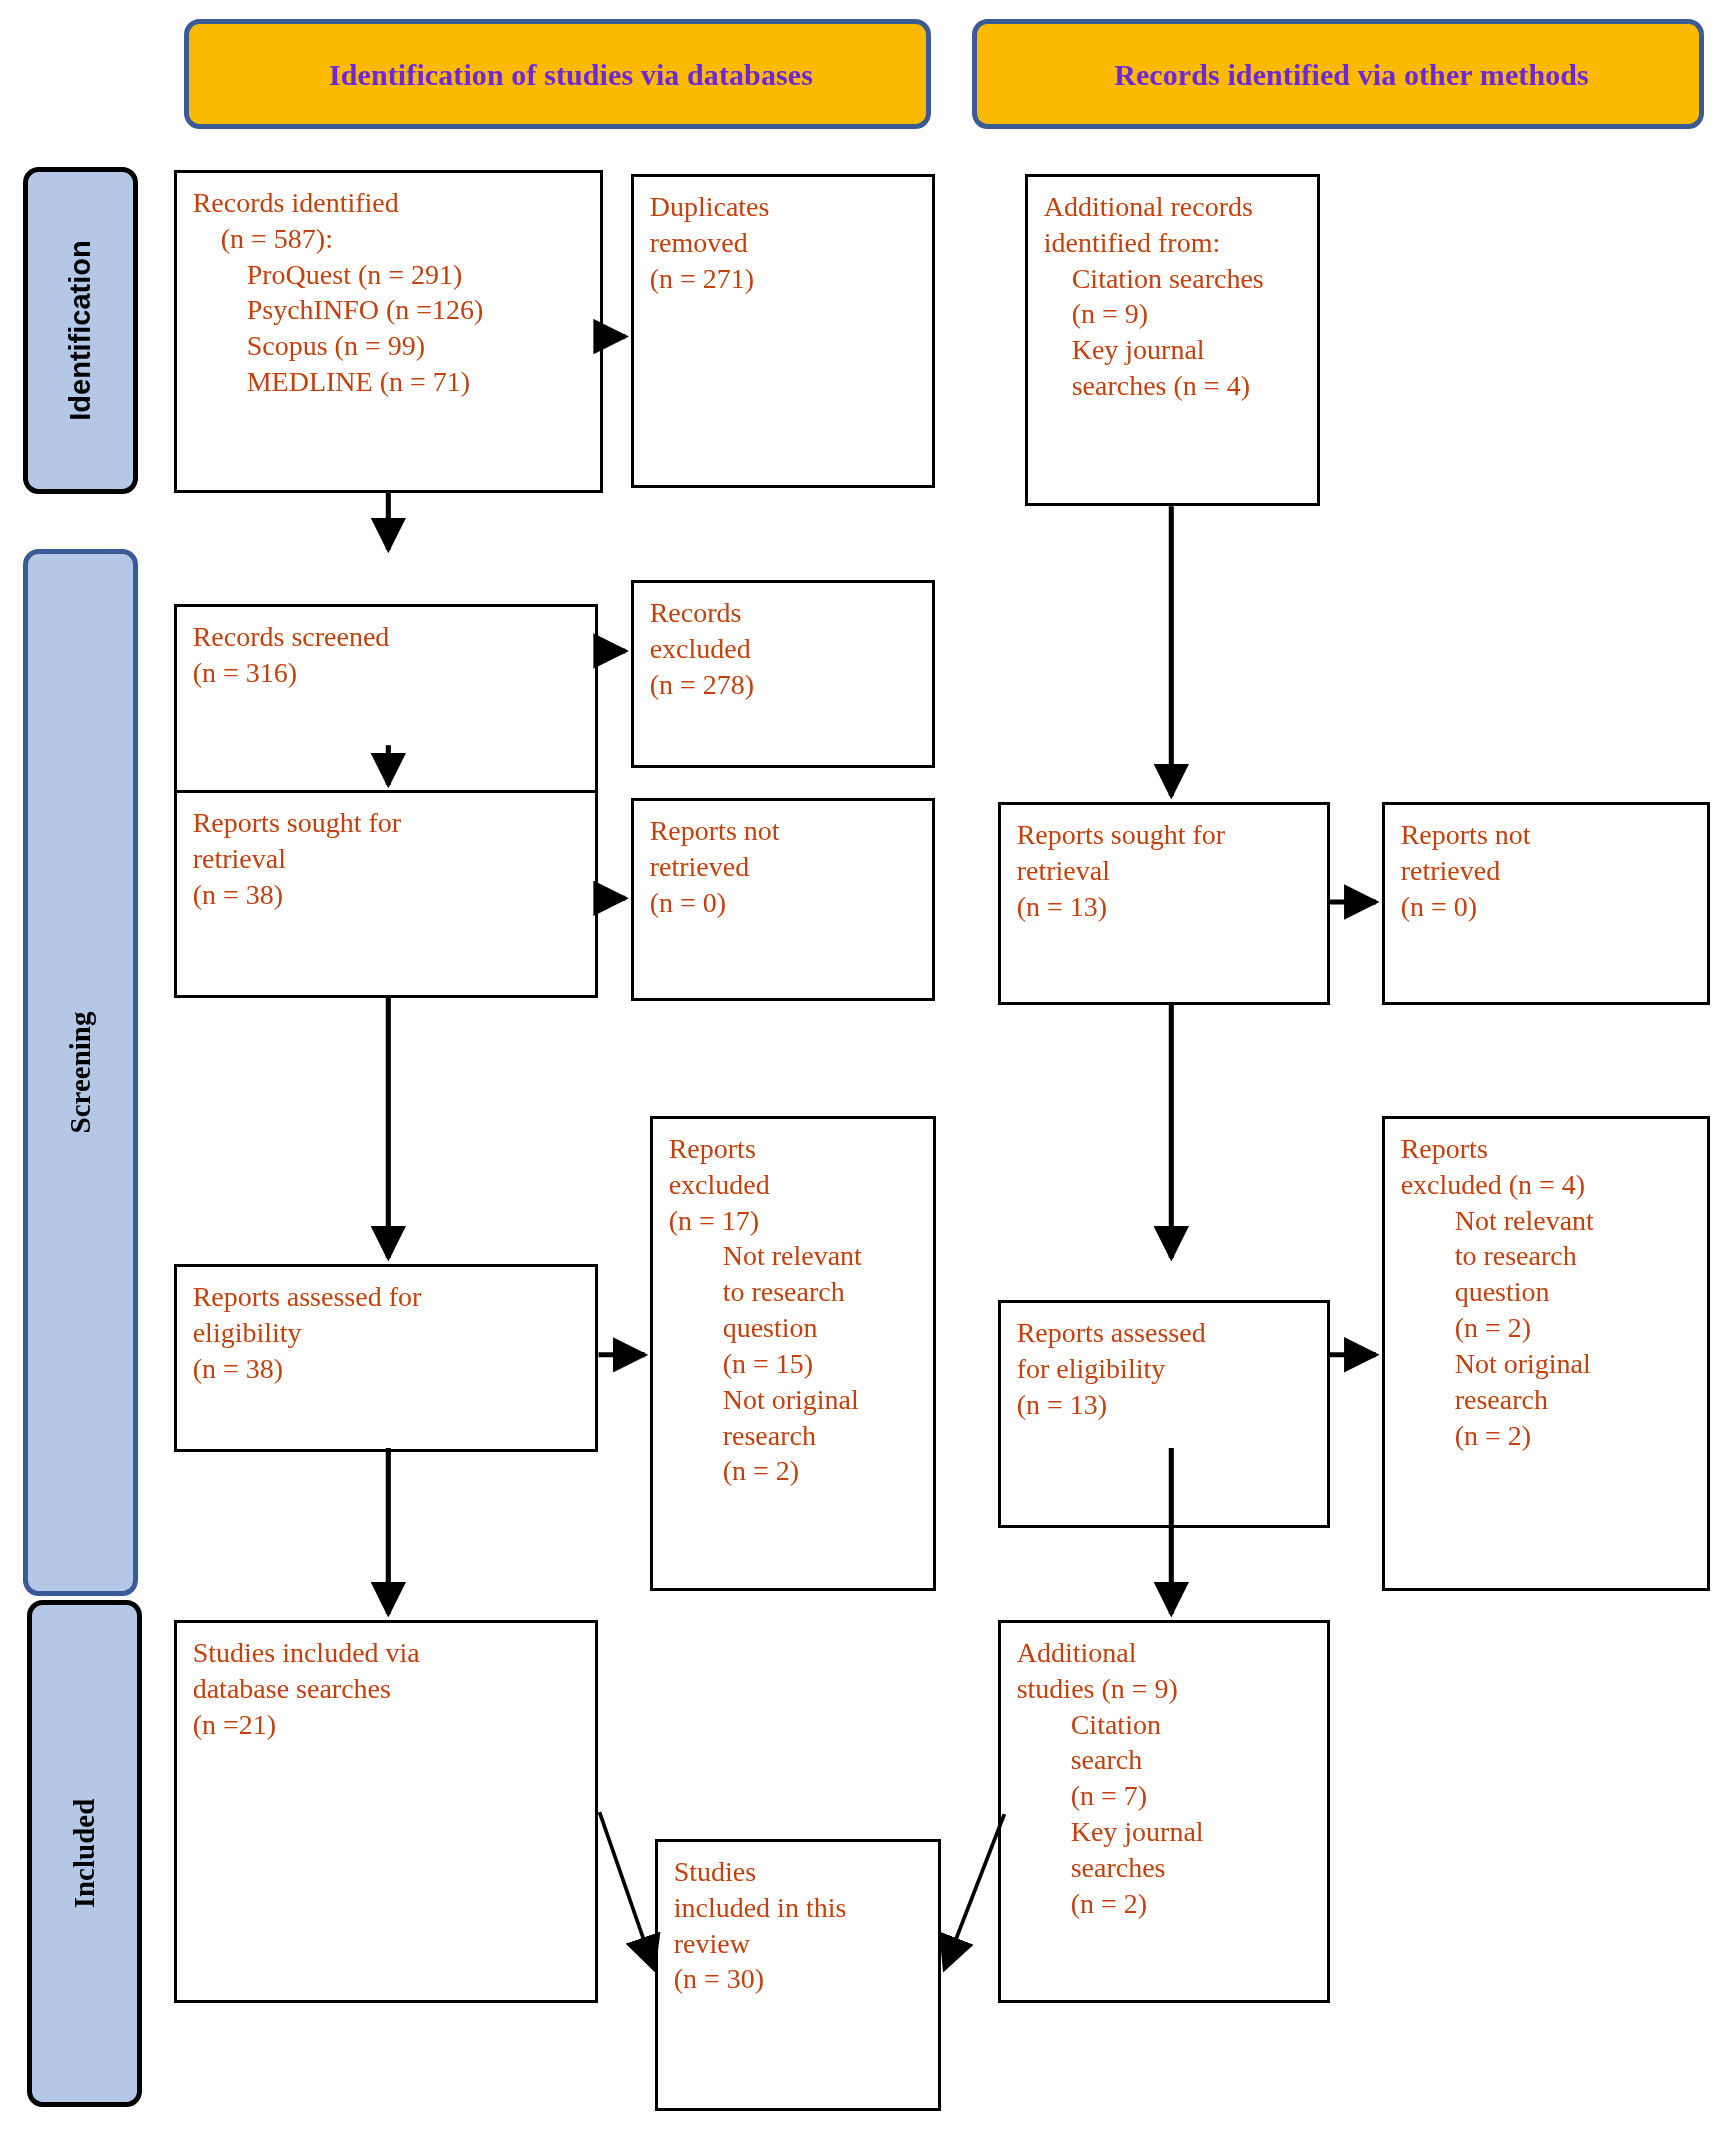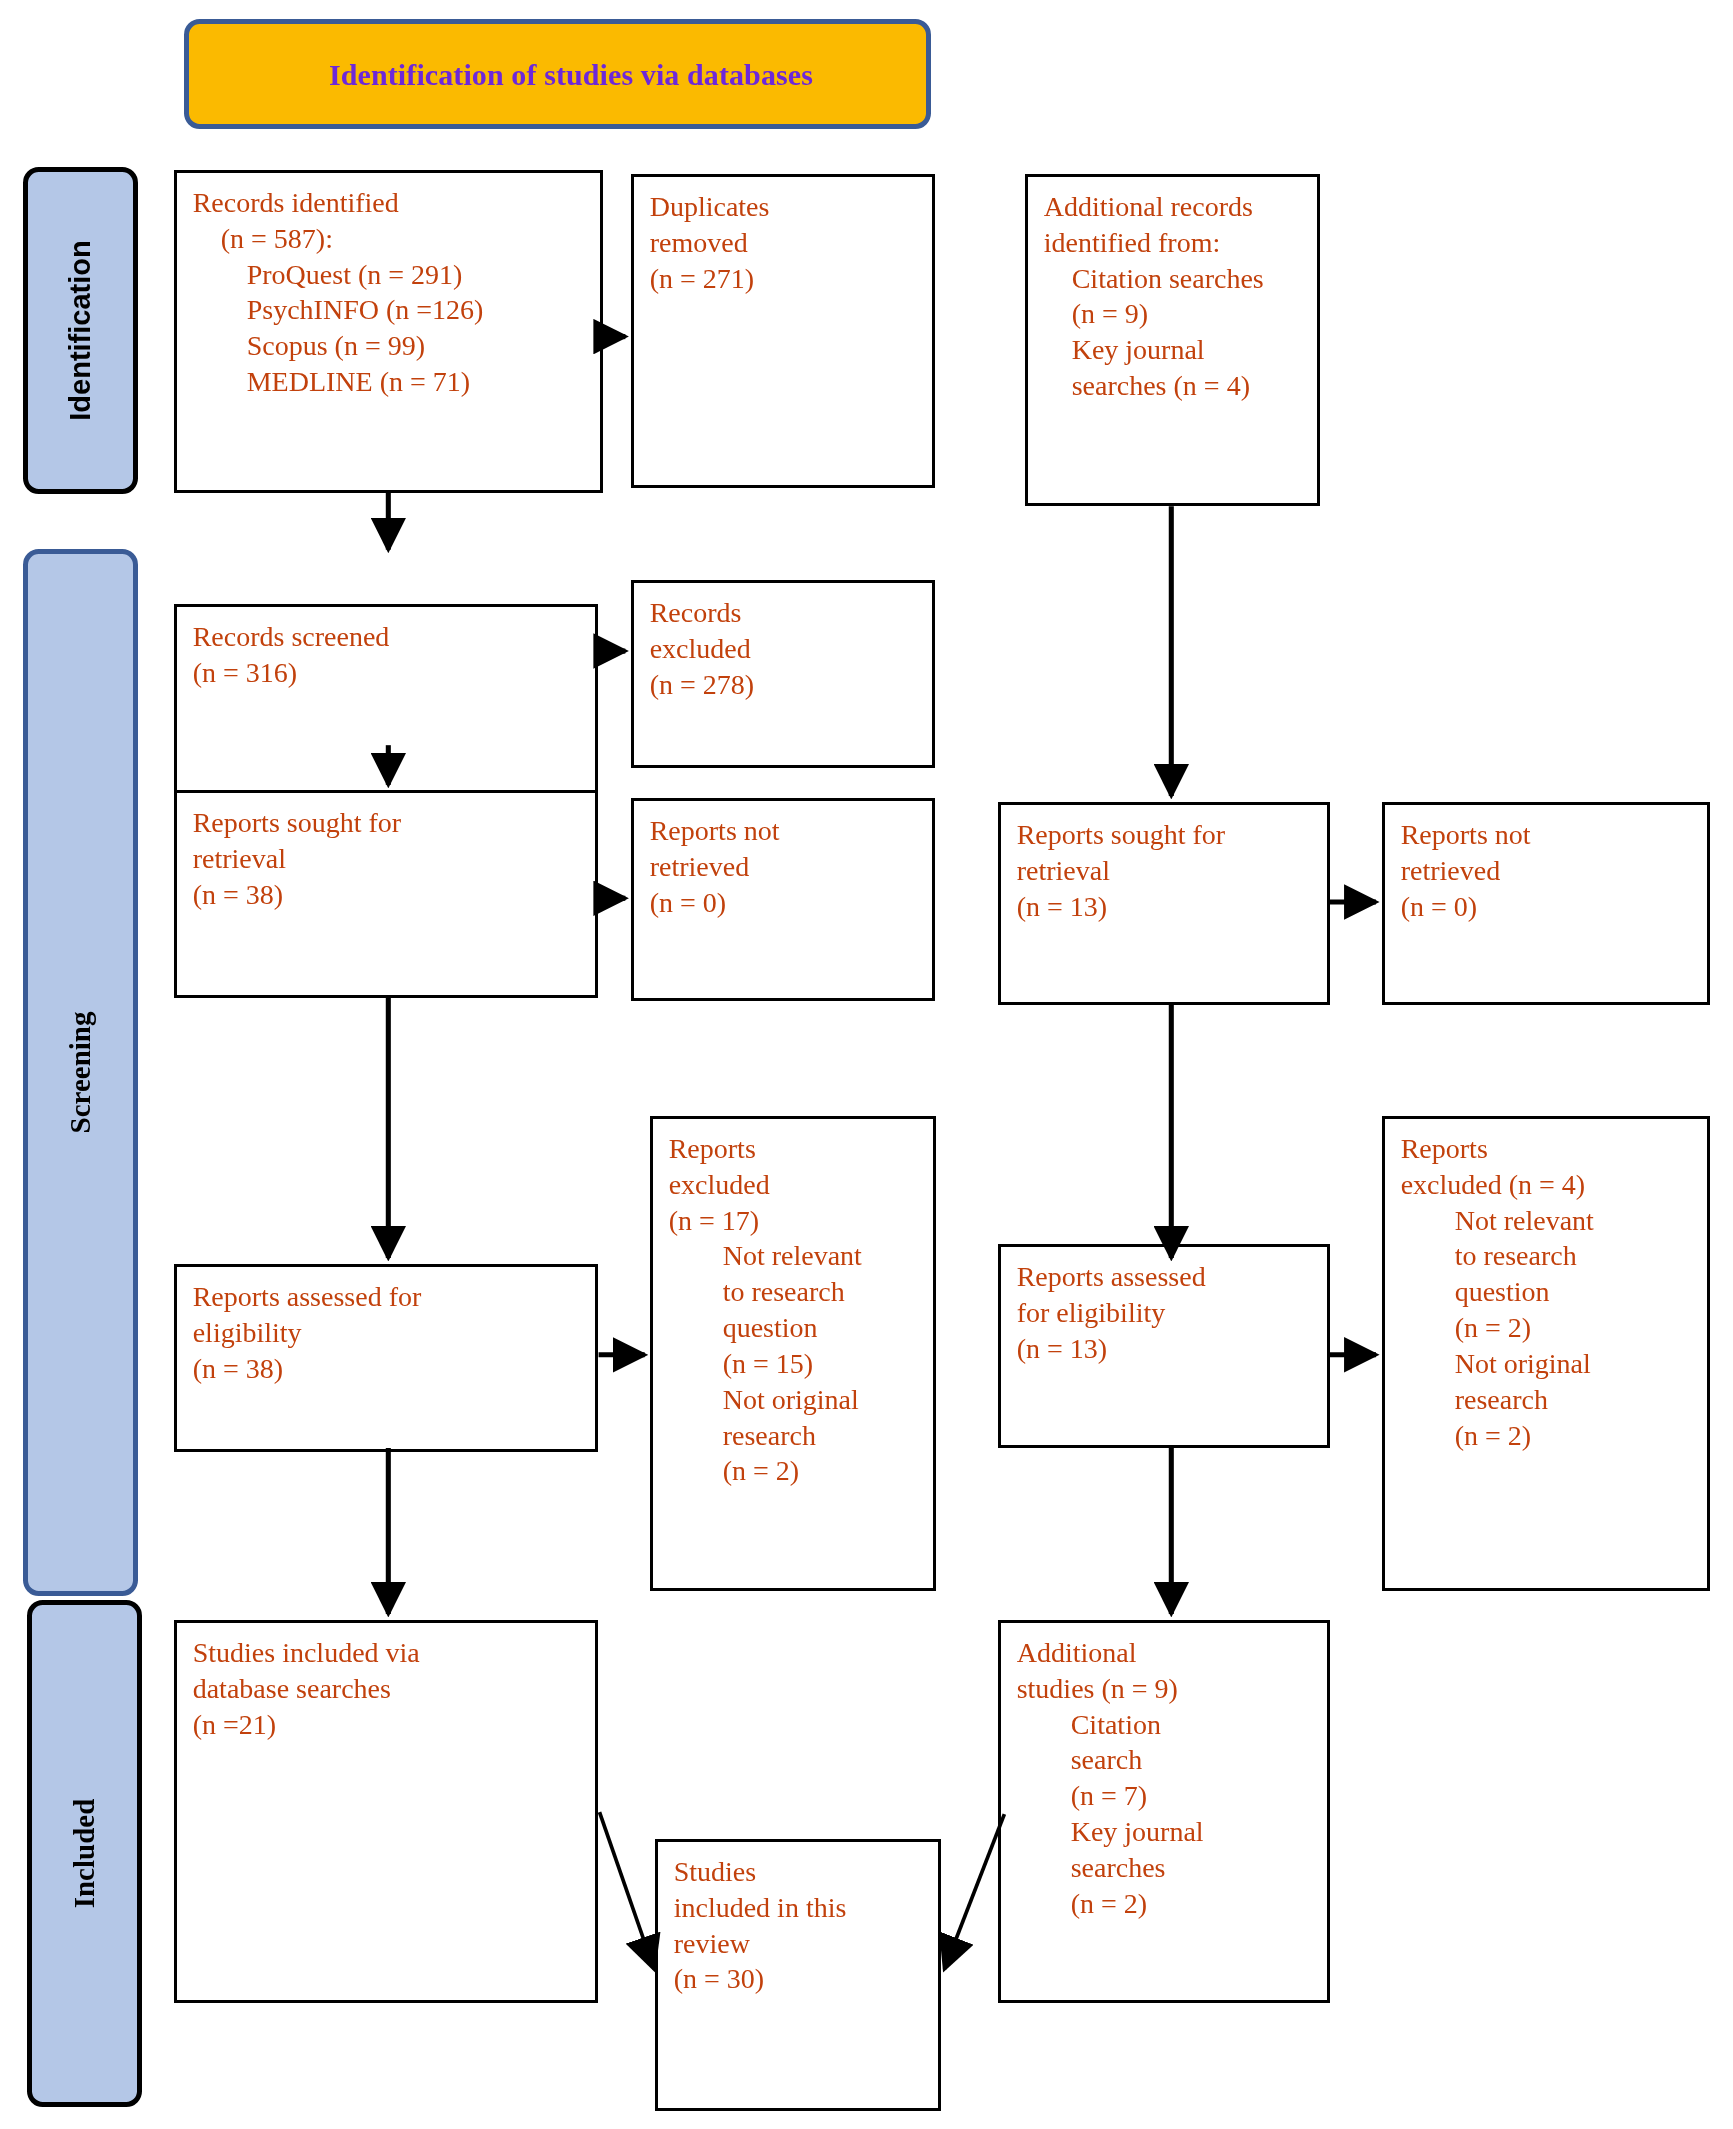--- a/index.html
+++ b/index.html
@@ -90,20 +90,23 @@
 </style>
 </head>
 <body>
 
 <div id="page">
 
   <div class="banner" style="left:184px; top:19.4px; width:747px; height:110px;">
     <span>Identification of studies via databases</span>
   </div>
 
+  <div class="banner" style="left:972px; top:19.4px; width:732px; height:110px;">
+    <span>Records identified via other methods</span>
+  </div>
 
   <div class="stage black-edge sans" style="left:23px; top:167px; width:115px; height:327px;">
     <span class="vlabel">Identification</span>
   </div>
 
   <div class="stage blue-edge" style="left:23px; top:549px; width:115px; height:1047px;">
     <span class="vlabel">Screening</span>
   </div>
 
   <div class="stage black-edge" style="left:27px; top:1600px; width:115px; height:507px;">
@@ -217,21 +220,21 @@
   </div>
 
   <div class="box" style="left:174px; top:1264px; width:424px; height:188px;">
     <div class="inner">
       <p>Reports assessed for</p>
       <p class="plain">eligibility</p>
       <p class="plain">(n = 38)</p>
     </div>
   </div>
 
-  <div class="box" style="left:998px; top:1244px; width:332px; height:204px;">
+  <div class="box" style="left:998px; top:1300px; width:332px; height:228px;">
     <div class="inner">
       <p>Reports assessed</p>
       <p class="plain">for eligibility</p>
       <p class="plain">(n = 13)</p>
     </div>
   </div>
 
   <div class="box" style="left:174px; top:1620px; width:424px; height:383px;">
     <div class="inner">
       <p>Studies included via</p>

